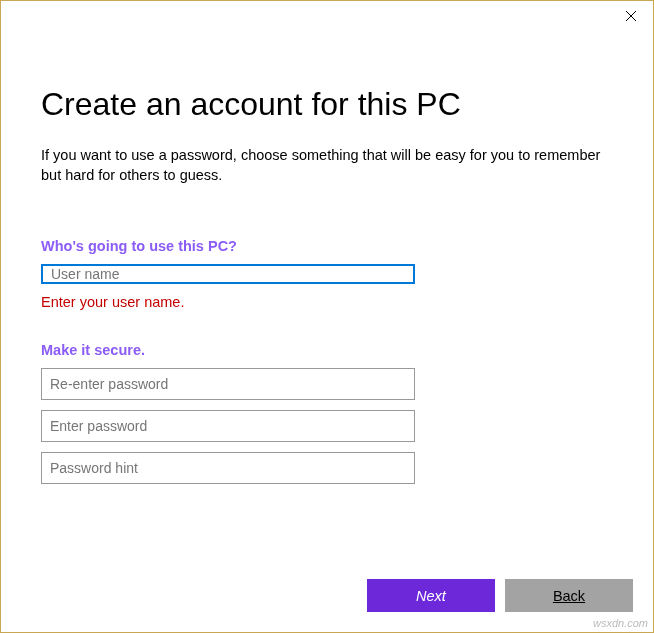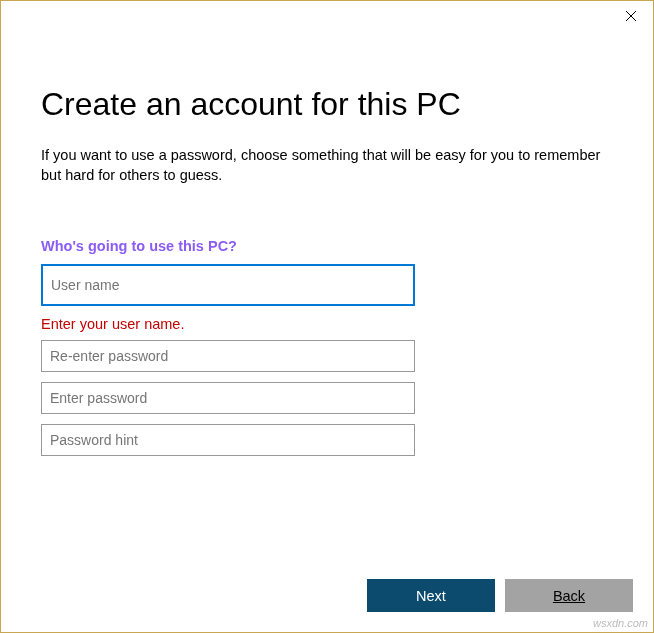--- a/index.html
+++ b/index.html
@@ -69,48 +69,49 @@
       padding: 0 8px;
       font-size: 14px;
       font-family: inherit;
       color: #000;
       outline: none;
       display: block;
       margin-bottom: 10px;
     }
     .text-input.focused {
       border: 2px solid #0078d7;
-      height: 42px;
+      height: 20px;
     }
     .text-input::placeholder {
       color: #767676;
     }
     .error-text {
       color: #c40000;
       font-size: 14.5px;
       margin-top: 8px;
-      margin-bottom: 8px;
+      margin-bottom: 32px;
     }
     .footer {
       display: flex;
       justify-content: flex-end;
       gap: 10px;
       padding: 0 20px 20px 0;
     }
     .btn {
       width: 128px;
       height: 33px;
       border: none;
       font-size: 14.5px;
       font-family: inherit;
       cursor: pointer;
     }
     .btn-primary {
-      background: #0c4a6e;
+      background: #6d28d9;
       color: #fff;
+      font-style: italic;
     }
     .btn-secondary {
       background: #a3a3a3;
       color: #000;
       text-decoration: underline;
     }
     .watermark {
       position: absolute;
       bottom: 4px;
       right: 6px;
@@ -134,20 +135,21 @@
   </div>
 
   <div class="content">
     <h1 class="page-title">Create an account for this PC</h1>
     <p class="description">If you want to use a password, choose something that will be easy for you to remember but hard for others to guess.</p>
 
     <div class="section-label">Who's going to use this PC?</div>
     <input type="text" class="text-input focused" placeholder="User name" style="">
     <div class="error-text">Enter your user name.</div>
 
+    <div class="section-label">Make it secure.</div>
     <input type="password" class="text-input" placeholder="Re-enter password" style="">
     <input type="password" class="text-input" placeholder="Enter password" style="">
     <input type="text" class="text-input" placeholder="Password hint" style="">
   </div>
 
   <div class="footer">
     <button class="btn btn-primary">Next</button>
     <button class="btn btn-secondary">Back</button>
   </div>
 </div>

